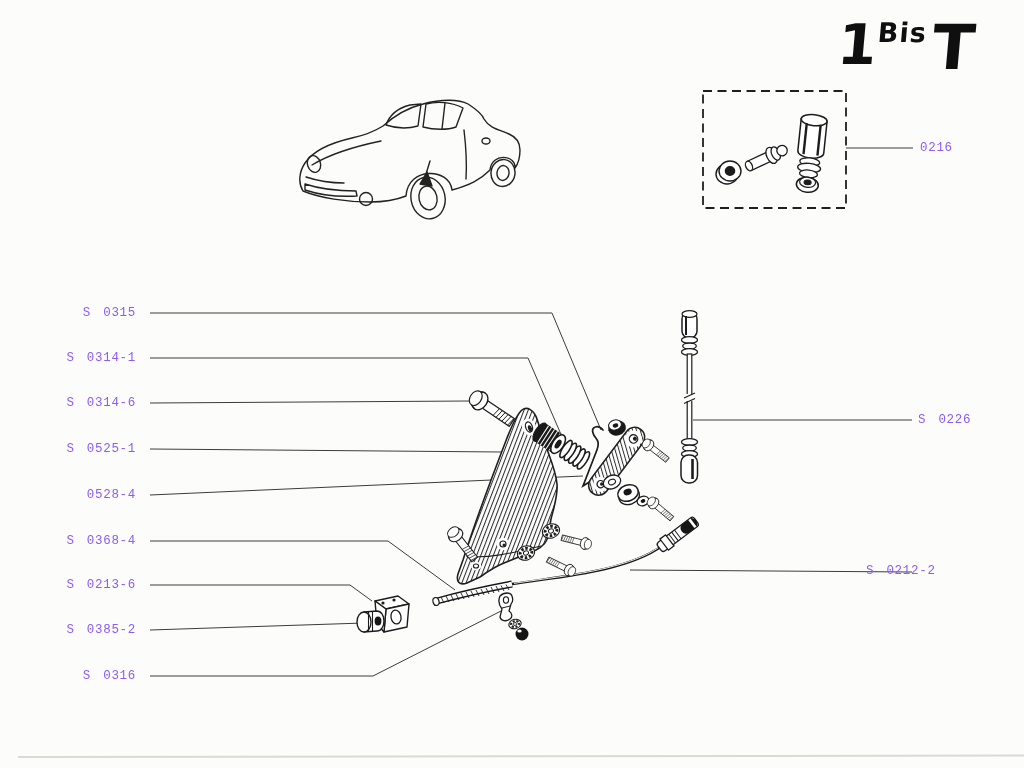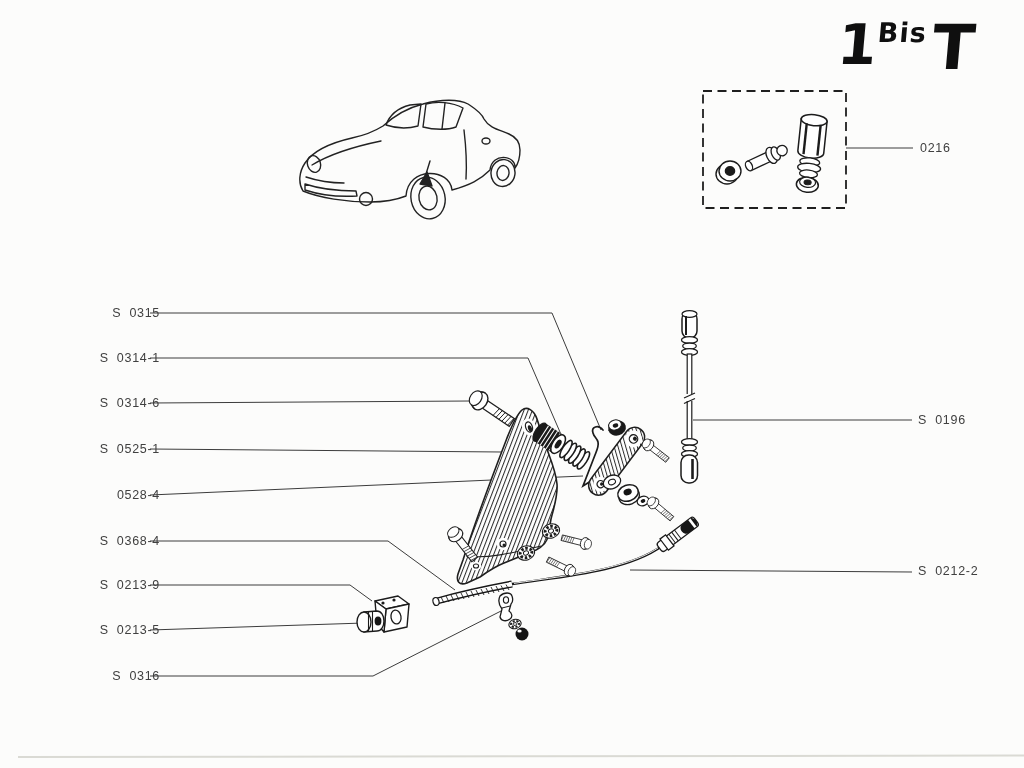--- a/index.html
+++ b/index.html
@@ -3,29 +3,29 @@
 <meta charset="utf-8">
 <style>
   html,body{margin:0;padding:0;background:#e8e8e4;}
   .page{
     position:relative;width:1024px;height:768px;background:#fcfcfb;overflow:hidden;
     font-family:"Liberation Sans", sans-serif;
   }
   .diagram-svg{position:absolute;top:0;left:0;}
   .callout{
     position:absolute;transform:translateY(-50%);
-    font-size:12.5px;letter-spacing:.7px;word-spacing:4px;color:#404040;
-    white-space:nowrap;font-family:Liberation Sans, sans-serif;
+    font-size:12.5px;letter-spacing:.7px;word-spacing:4px;color:#8b5cf6;
+    white-space:nowrap;font-family:Liberation Mono, monospace;
   }
-  .callout.left{right:864px;text-align:right;}
+  .callout.left{right:888px;text-align:right;}
   .callout.right{text-align:left;}
   .c-0315{top:313px}.c-0314-3{top:358px}.c-0314-2{top:403px}.c-0314-1{top:449px}
   .c-0314-4{top:495px}.c-0212-4{top:541px}.c-0213-1{top:585px}.c-0213-2{top:630px}
   .c-0316{top:676px}
-  .c-0317{top:420px;left:918px}.c-0212-2{top:571px;left:918px}.c-0216{top:148px;left:920px}
+  .c-0317{top:420px;left:918px}.c-0212-2{top:571px;left:866px}.c-0216{top:148px;left:920px}
   .plate-title{
     position:absolute;top:12px;left:838px;color:#0f0f0f;
     font-family:"DejaVu Sans", sans-serif;font-weight:bold;line-height:1;
     transform:skewX(-5deg);
   }
   .t-num{font-size:56px;}
   .t-bis{font-size:27px;position:relative;top:-22px;letter-spacing:1px;}
   .t-letter{font-size:62px;position:relative;top:5px;margin-left:7px;}
 </style>
 </head>
@@ -320,20 +320,20 @@
 <div class="plate-title">
   <span class="t-num">1</span><span class="t-bis">Bis</span><span class="t-letter">T</span>
 </div>
 
 <div class="callout left c-0315">S 0315</div>
 <div class="callout left c-0314-3">S 0314-1</div>
 <div class="callout left c-0314-2">S 0314-6</div>
 <div class="callout left c-0314-1">S 0525-1</div>
 <div class="callout left c-0314-4">0528-4</div>
 <div class="callout left c-0212-4">S 0368-4</div>
-<div class="callout left c-0213-1">S 0213-9</div>
-<div class="callout left c-0213-2">S 0213-5</div>
+<div class="callout left c-0213-1">S 0213-6</div>
+<div class="callout left c-0213-2">S 0385-2</div>
 <div class="callout left c-0316">S 0316</div>
-<div class="callout right c-0317">S 0196</div>
+<div class="callout right c-0317">S 0226</div>
 <div class="callout right c-0212-2">S 0212-2</div>
 <div class="callout right c-0216">0216</div>
 
 </div>
 
 </body></html>

